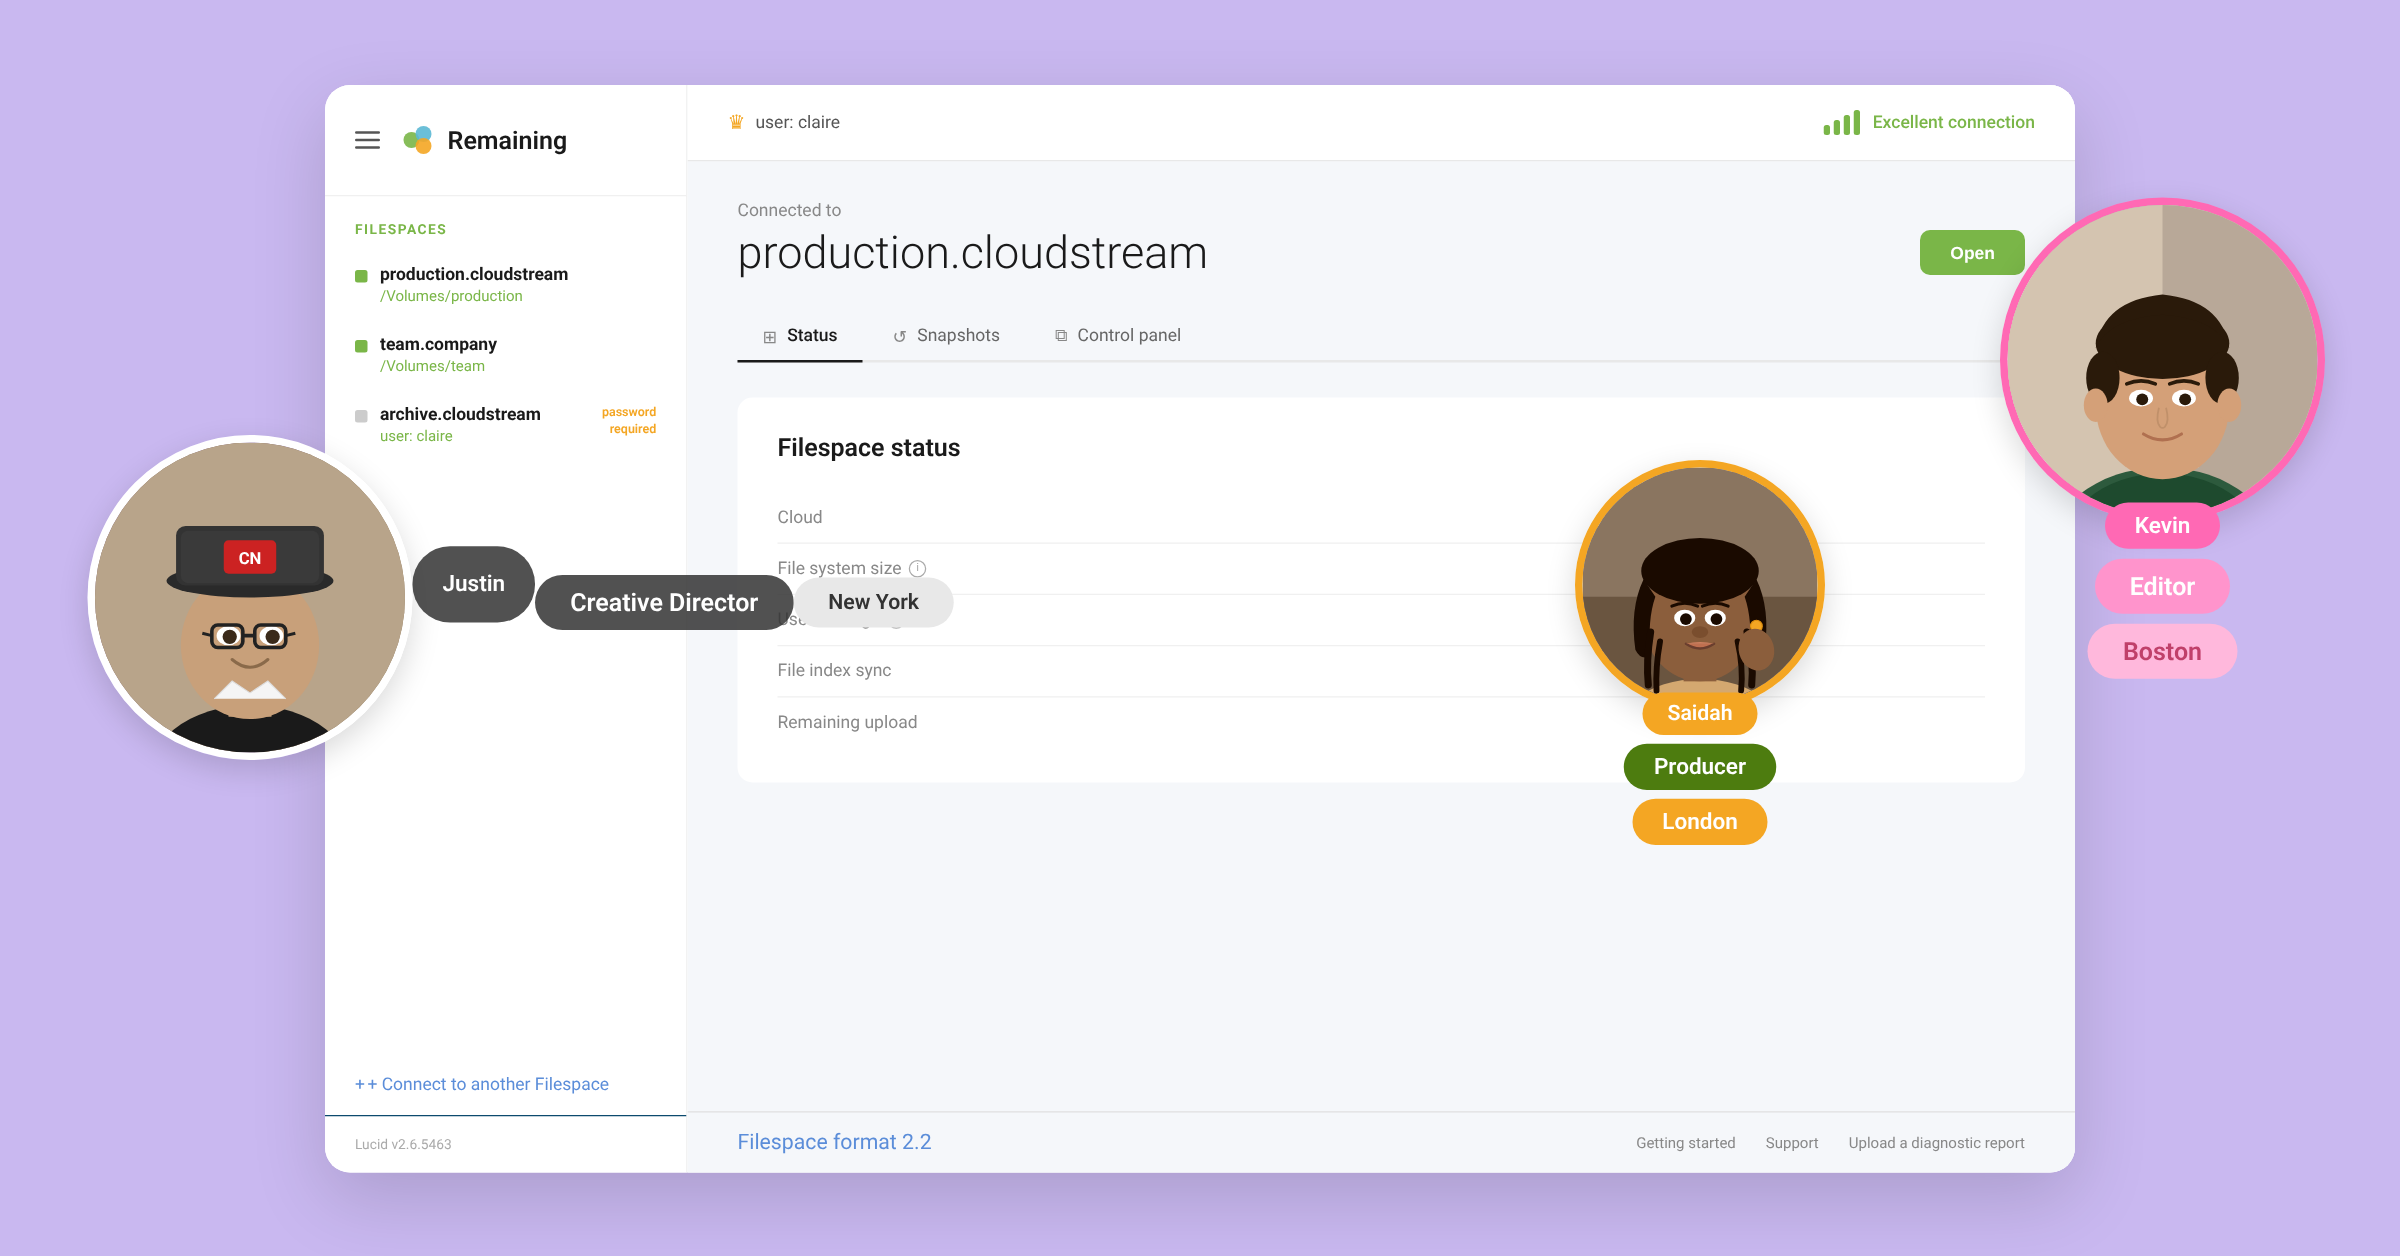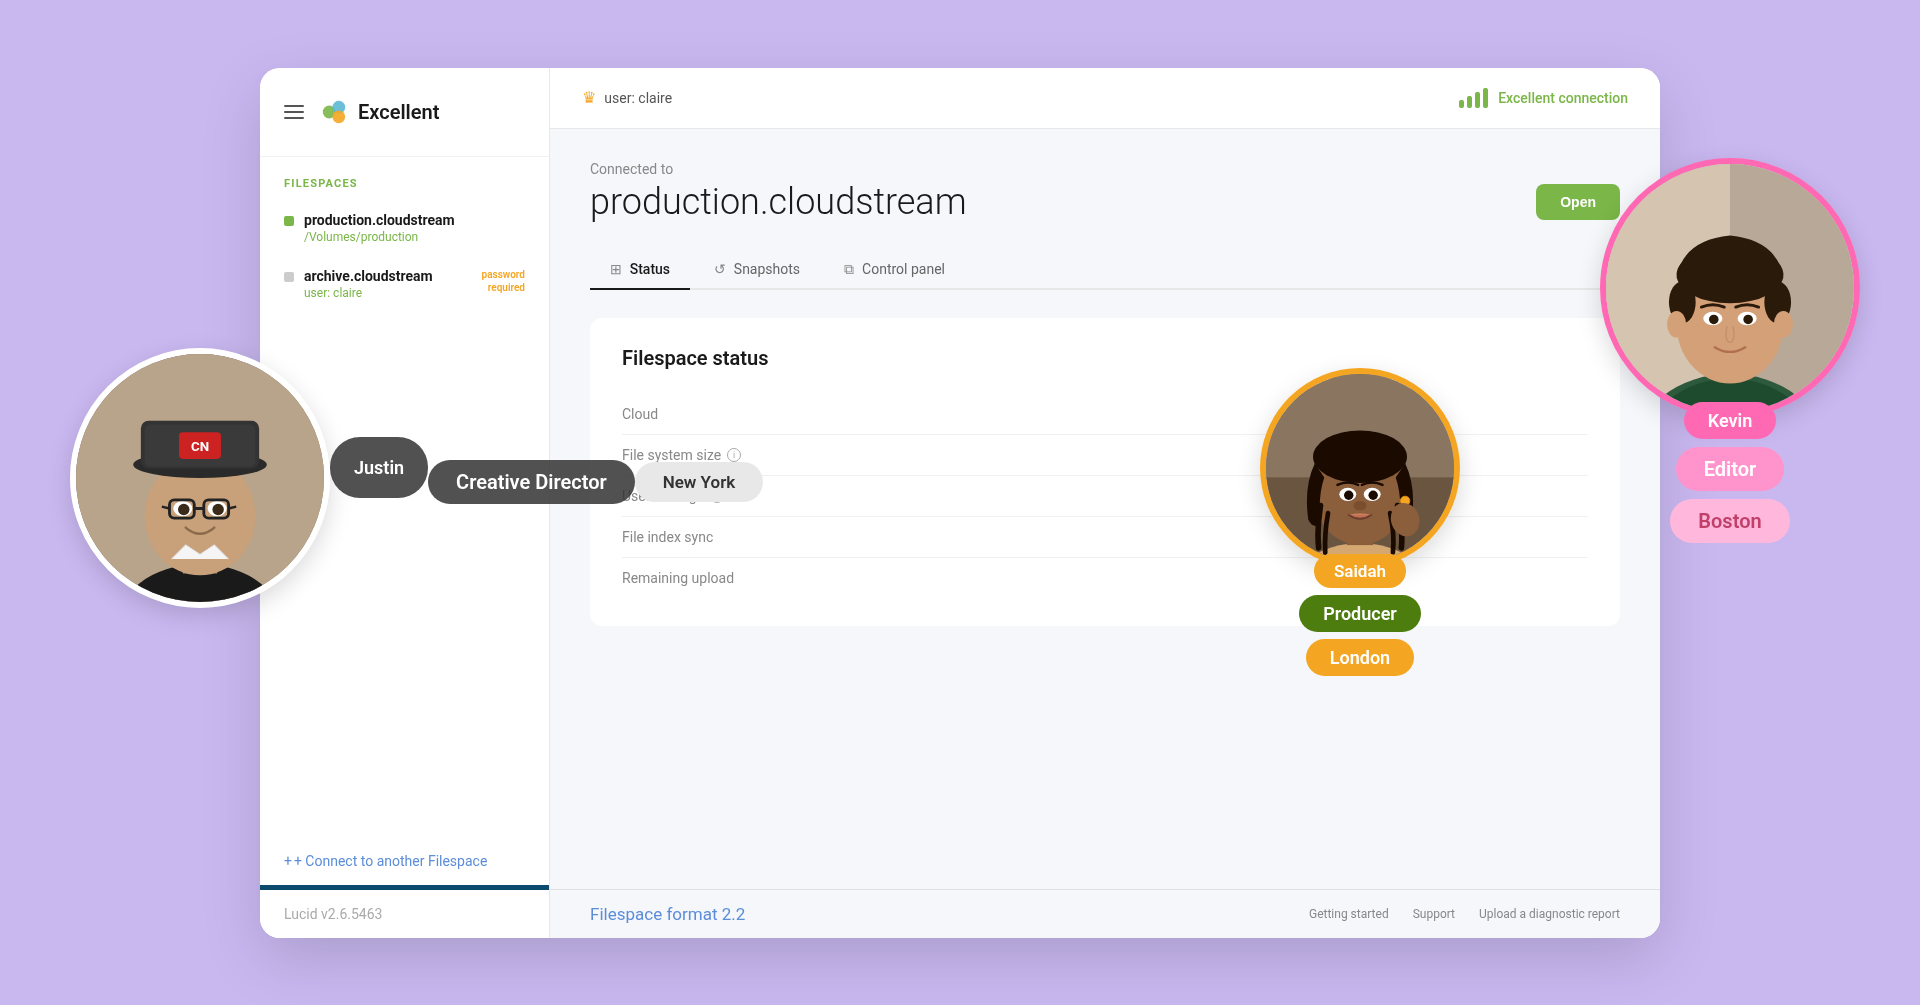--- a/index.html
+++ b/index.html
@@ -136,23 +136,23 @@
       gap: 8px;
       padding: 16px 24px;
       color: #5b8dd9;
       font-size: 14px;
       cursor: pointer;
       margin-top: auto;
     }
 
     .sidebar-footer {
       padding: 16px 24px;
-      font-size: 14px;
+      font-size: 11px;
       color: #aaa;
-      border-top: 5px solid #0c4a6e;
+      border-top: 1px solid #0c4a6e;
     }
 
     
     .main-content {
       flex: 1;
       background: #f5f7fa;
       border-radius: 0 20px 20px 0;
       display: flex;
       flex-direction: column;
       overflow: hidden;
@@ -563,34 +563,41 @@
         <span></span>
           <span></span>
           <span></span>
       </div>
       <div class="logo-container">
         <svg class="logo-icon" viewBox="0 0 40 40" fill="none" xmlns="http://www.w3.org/2000/svg">
           <circle cx="14" cy="20" r="8" fill="#7ab648" opacity="0.9"></circle>
           <circle cx="26" cy="14" r="8" fill="#5bb8d4" opacity="0.9"></circle>
           <circle cx="26" cy="26" r="8" fill="#f4a623" opacity="0.9"></circle>
         </svg>
-        <span class="logo-text">Excellent</span>
+        <span class="logo-text">Remaining</span>
       </div>
     </div>
 
     <div class="sidebar-section-label">FILESPACES</div>
 
     <div class="filespace-item">
       <div class="filespace-dot"></div>
       <div class="filespace-item-content">
         <div class="filespace-name">production.cloudstream</div>
         <div class="filespace-path">/Volumes/production</div>
       </div>
     </div>
 
+    <div class="filespace-item">
+      <div class="filespace-dot"></div>
+      <div class="filespace-item-content">
+        <div class="filespace-name">team.company</div>
+        <div class="filespace-path">/Volumes/team</div>
+      </div>
+    </div>
 
     <div class="filespace-item-password">
       <div style="display:flex;align-items:flex-start;gap:10px">
         <div class="filespace-dot" style="background:#ccc;margin-top:4px"></div>
         <div class="filespace-item-content">
           <div class="filespace-name">archive.cloudstream</div>
           <div class="filespace-path">user: claire</div>
         </div>
       </div>
       <div class="password-badge">password<br>required</div>

